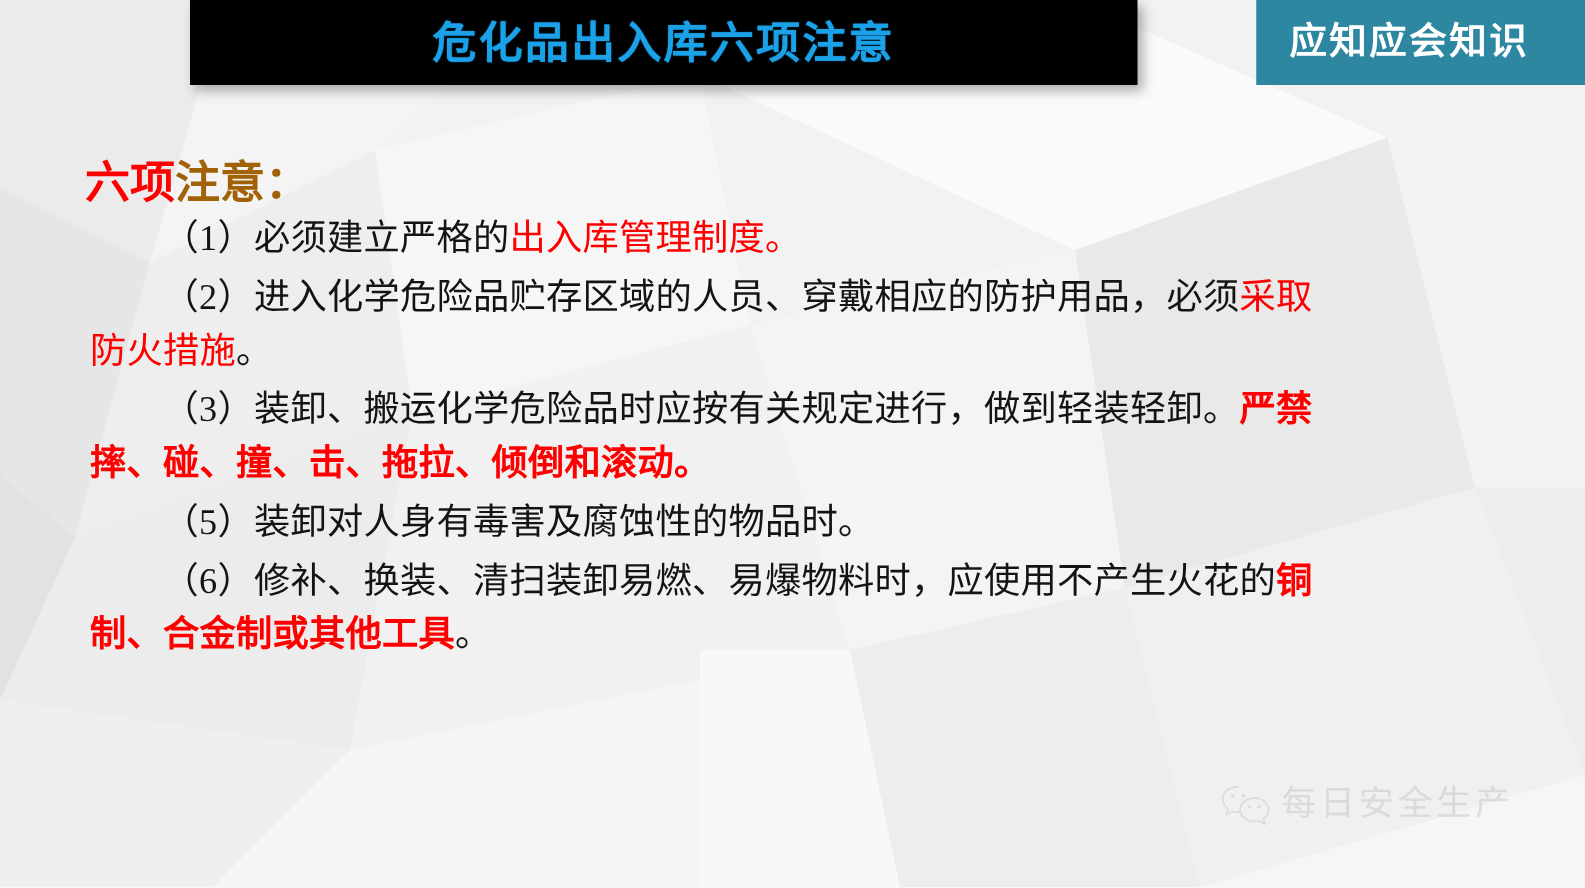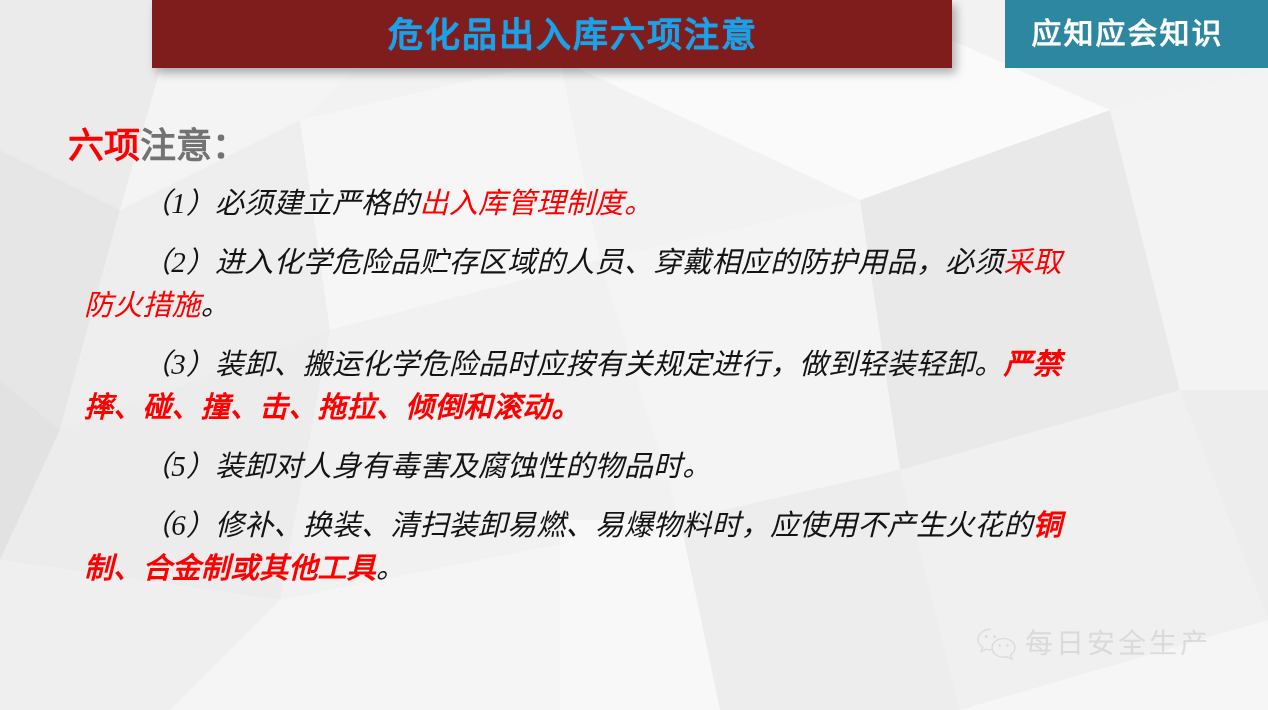--- a/index.html
+++ b/index.html
@@ -27,27 +27,26 @@
     z-index: 0;
   }
 
   
   #title-bar {
     position: absolute;
     left: 152px;
     top: 0px;
     width: 758px;
     height: 68px;
-    background: #7f1d1d;
+    background: #000000;
     box-shadow: 4px 5px 9px rgba(0,0,0,0.30);
     z-index: 3;
     display: flex;
     align-items: center;
     justify-content: center;
-    padding-left: 42px;
   }
   #title-text {
     color: #1ba1e8;
     font-size: 35px;
     font-weight: bold;
     letter-spacing: 2px;
     line-height: 1;
     white-space: nowrap;
     text-shadow: 0 0 1px #1ba1e8;
   }
@@ -84,31 +83,30 @@
     z-index: 2;
   }
   #heading {
     font-size: 36px;
     font-weight: bold;
     line-height: 1.1;
     margin: 0 0 4px 0;
     white-space: nowrap;
   }
   .hd-red  { color: #ff0000; }
-  .hd-blue { color: #737373; }
+  .hd-blue { color: #a16207; }
 
   .para {
     font-size: 29px;
     line-height: 43px;
     color: #141414;
     text-indent: 58px;
-    margin: 16px;
+    margin: 4px;
     letter-spacing: 0.2px;
     font-family: "Liberation Serif", "DejaVu Serif", serif;
-    font-style: italic;
   }
   .para .blk { color: #141414; }
   .para .red { color: #ff0000; }
   .para .red-b { color: #ff0000; font-weight: bold; }
 
   
   #watermark {
     position: absolute;
     left: 975px;
     top: 626px;

